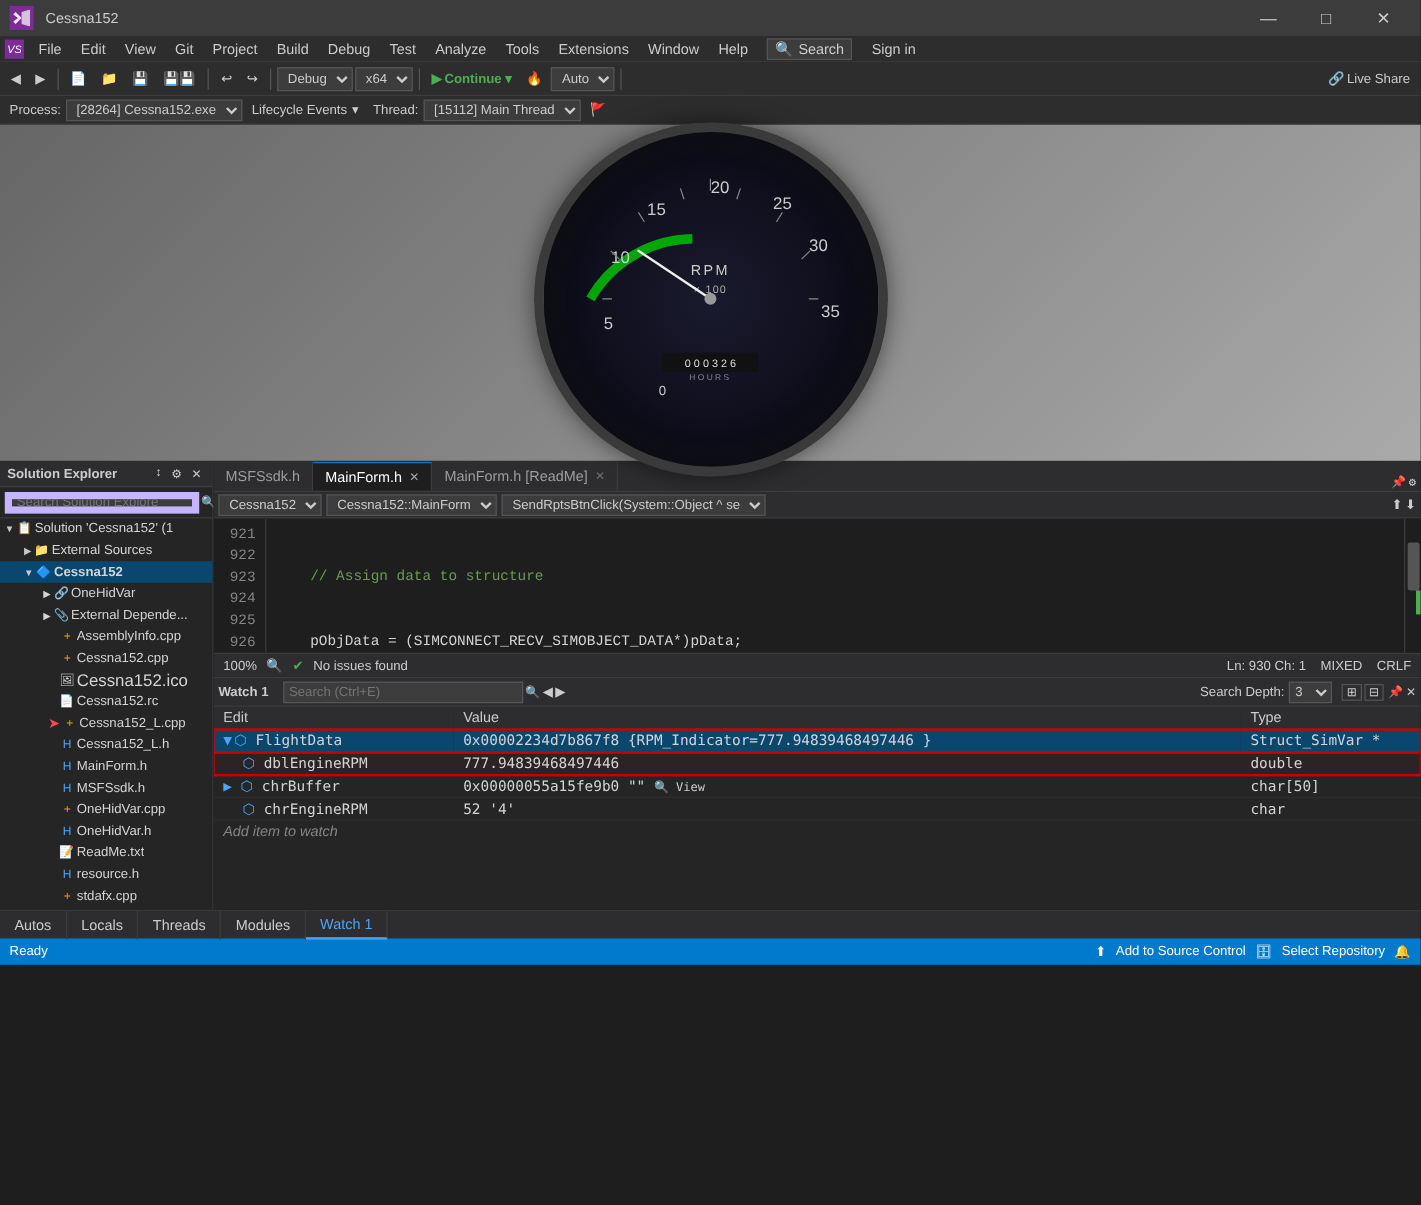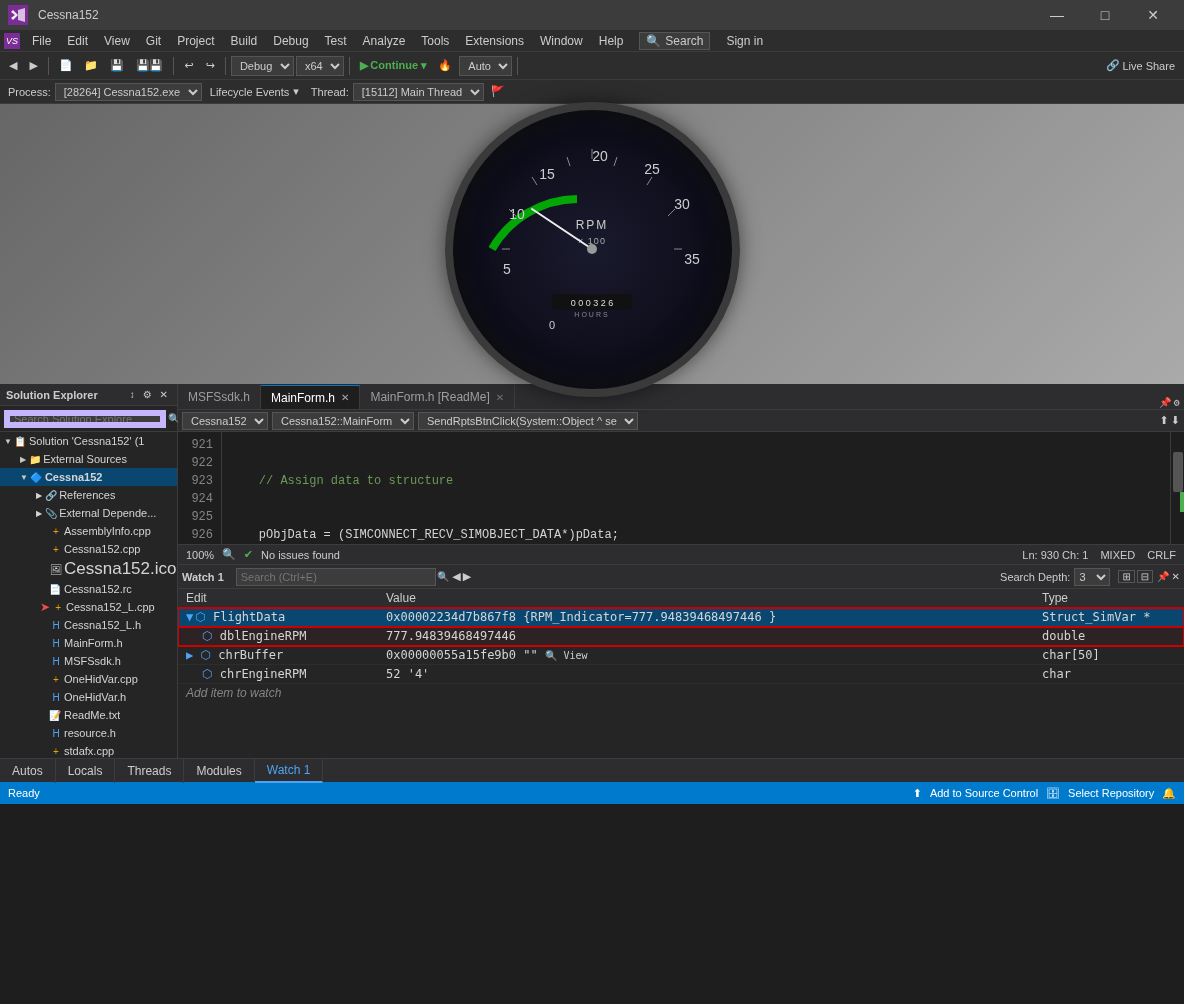--- a/index.html
+++ b/index.html
@@ -259,41 +259,41 @@
       </div>
 
       <div class="tree-item selected" style="padding-left:20px;">
         <span class="chevron expand-icon">▼</span>
         <span class="tree-icon">🔷</span>
         <span class="tree-label" style="font-size:11px;font-family:'Segoe UI',sans-serif;font-weight:bold;">Cessna152</span>
       </div>
       <div class="tree-item" style="padding-left:36px;">
           <span class="chevron">▶</span>
           <span class="tree-icon file-icon-blue">🔗</span>
-          <span class="tree-label" style="font-size:11px;font-family:'Segoe UI',sans-serif;">References</span>
+          <span class="tree-label" style="font-size:11px;font-family:'Segoe UI',sans-serif;">OneHidVar</span>
         </div>
       <div class="tree-item" style="padding-left:36px;">
           <span class="chevron">▶</span>
           <span class="tree-icon file-icon-blue">📎</span>
           <span class="tree-label" style="font-size:11px;font-family:'Segoe UI',sans-serif;">External Depende...</span>
         </div>
       <div class="tree-item" style="padding-left:36px;">
           <span style="width:12px;display:inline-block;"></span>
           <span class="tree-icon" style="color:#e5a100;">+</span>
           <span class="tree-label" style="font-size:11px;font-family:'Segoe UI',sans-serif;">AssemblyInfo.cpp</span>
         </div>
       <div class="tree-item" style="padding-left:36px;">
           <span style="width:12px;display:inline-block;"></span>
           <span class="tree-icon" style="color:#e5a100;">+</span>
           <span class="tree-label" style="font-size:11px;font-family:'Segoe UI',sans-serif;">Cessna152.cpp</span>
         </div>
       <div class="tree-item" style="padding-left:36px;">
           <span style="width:12px;display:inline-block;"></span>
           <span class="tree-icon">🖼</span>
-          <span class="tree-label" style="font-size:17px;font-family:'Segoe UI',sans-serif;">Cessna152.ico</span>
+          <span class="tree-label" style="font-size:14px;font-family:'Segoe UI',sans-serif;">Cessna152.ico</span>
         </div>
       <div class="tree-item" style="padding-left:36px;">
           <span style="width:12px;display:inline-block;"></span>
           <span class="tree-icon" style="color:#9d9d9d;">📄</span>
           <span class="tree-label" style="font-size:11px;font-family:'Segoe UI',sans-serif;">Cessna152.rc</span>
         </div>
       <div class="tree-item" style="padding-left:36px;">
           <span style="width:4px;display:inline-block;"></span>
           <span style="color:#f14c4c;font-size:12px;">➤</span>
           <span class="tree-icon" style="color:#e5a100;">+</span>

